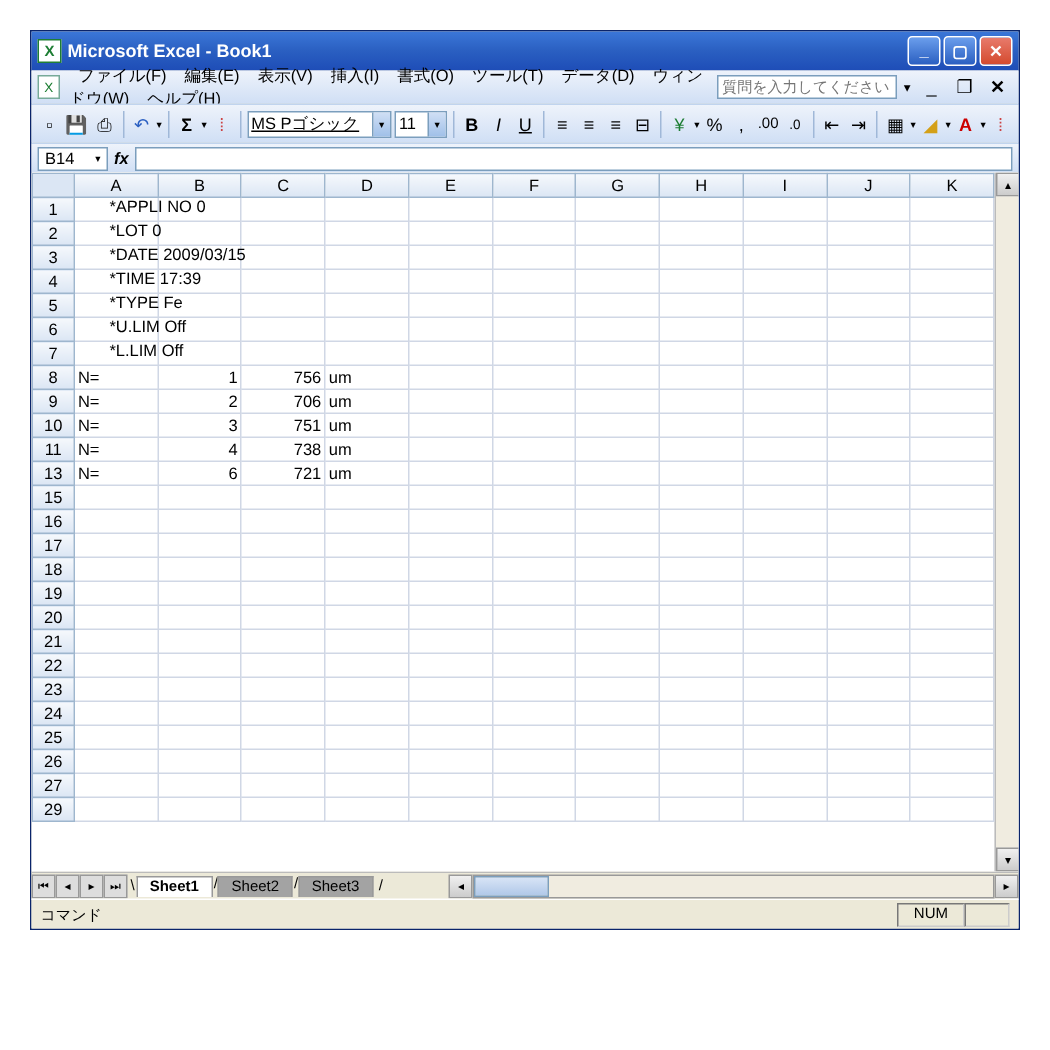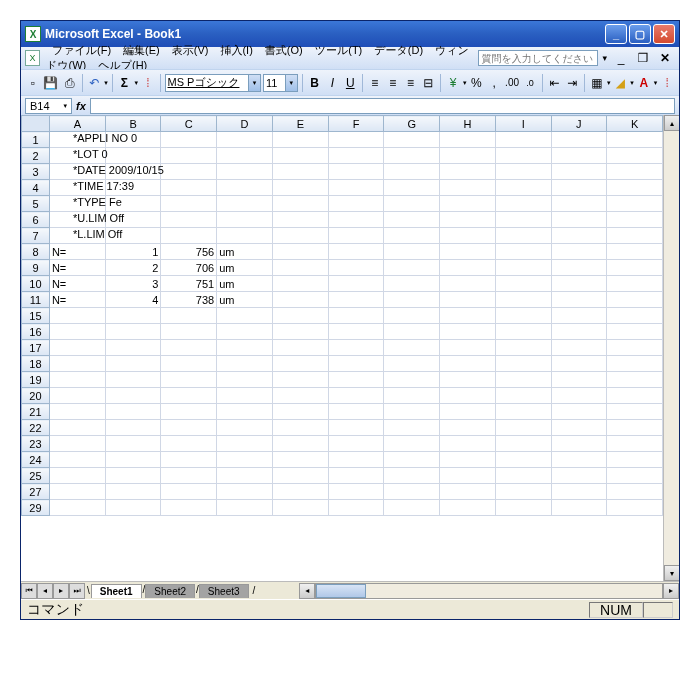--- a/index.html
+++ b/index.html
@@ -50,21 +50,21 @@
 .tabs-row { height: 18px; background: #ece9d8; display: flex; align-items: center; border-top: 1px solid #bbb; font-size: 10px; }
 .tab-nav { display: flex; }
 .tab-nav .arrow { width: 16px; height: 16px; border: 1px solid #999; background: #ddd; display: flex; align-items: center; justify-content: center; font-size: 8px; cursor: pointer; }
 .sheet-tab { padding: 1px 8px; background: #fff; border: 1px solid #999; border-bottom: none; cursor: pointer; margin-left: -1px; position: relative; }
 .sheet-tab.active { background: #fff; font-weight: bold; z-index: 1; }
 .sheet-tab:not(.active) { background: #a3a3a3; }
 .hscroll { flex: 1; display: flex; margin-left: 40px; }
 .hscroll .track { flex: 1; background: #f0ece0; border: 1px solid #999; position: relative; }
 .hscroll .thumb { position: absolute; left: 0; top: 0; width: 50px; height: 100%; background: linear-gradient(to bottom, #d8e4f6, #b0c8e8); border: 1px solid #7b9ebd; }
 
-.statusbar { height: 20px; background: #ece9d8; border-top: 1px solid #fff; display: flex; align-items: center; padding: 0 6px; font-size: 14px; }
+.statusbar { height: 20px; background: #ece9d8; border-top: 1px solid #fff; display: flex; align-items: center; padding: 0 6px; font-size: 10px; }
 .statusbar .spacer { flex: 1; }
 .status-cell { border: 1px inset #ccc; padding: 0 10px; height: 16px; line-height: 14px; }
 
 .overflow-text { position: relative; overflow: visible; }
 .overflow-text span { position: absolute; left: 2px; top: 0; white-space: nowrap; margin-left: 21px; }
 </style>
 </head>
 <body>
 
 <div class="window">
@@ -207,21 +207,21 @@
               <td class=""></td>
               <td class=""></td>
               <td class=""></td>
               <td class=""></td>
               <td class=""></td>
               <td class=""></td>
             </tr>
             <tr>
               <th class="row-h">3</th>
               <td class="overflow-text ">
-                <span>*DATE 2009/10/15</span>
+                <span>*DATE 2009/03/15</span>
               </td>
               <td class=""></td>
               <td class=""></td>
               <td class=""></td>
               <td class=""></td>
               <td class=""></td>
               <td class=""></td>
               <td class=""></td>
               <td class=""></td>
               <td class=""></td>
@@ -341,20 +341,34 @@
               <td class="">um</td>
               <td class=""></td>
               <td class=""></td>
               <td class=""></td>
               <td class=""></td>
               <td class=""></td>
               <td class=""></td>
               <td class=""></td>
             </tr>
             <tr>
+              <th class="row-h">13</th>
+              <td class="">N=</td>
+              <td class="num">6</td>
+              <td class="num">721</td>
+              <td class="">um</td>
+              <td class=""></td>
+              <td class=""></td>
+              <td class=""></td>
+              <td class=""></td>
+              <td class=""></td>
+              <td class=""></td>
+              <td class=""></td>
+            </tr>
+            <tr>
               <th class="row-h">15</th>
               <td class=""></td>
               <td class=""></td>
               <td class=""></td>
               <td class=""></td>
               <td class=""></td>
               <td class=""></td>
               <td class=""></td>
               <td class=""></td>
               <td class=""></td>
@@ -482,20 +496,34 @@
               <td class=""></td>
               <td class=""></td>
               <td class=""></td>
               <td class=""></td>
               <td class=""></td>
               <td class=""></td>
               <td class=""></td>
             </tr>
             <tr>
               <th class="row-h">25</th>
+              <td class=""></td>
+              <td class=""></td>
+              <td class=""></td>
+              <td class=""></td>
+              <td class=""></td>
+              <td class=""></td>
+              <td class=""></td>
+              <td class=""></td>
+              <td class=""></td>
+              <td class=""></td>
+              <td class=""></td>
+            </tr>
+            <tr>
+              <th class="row-h">26</th>
               <td class=""></td>
               <td class=""></td>
               <td class=""></td>
               <td class=""></td>
               <td class=""></td>
               <td class=""></td>
               <td class=""></td>
               <td class=""></td>
               <td class=""></td>
               <td class=""></td>

